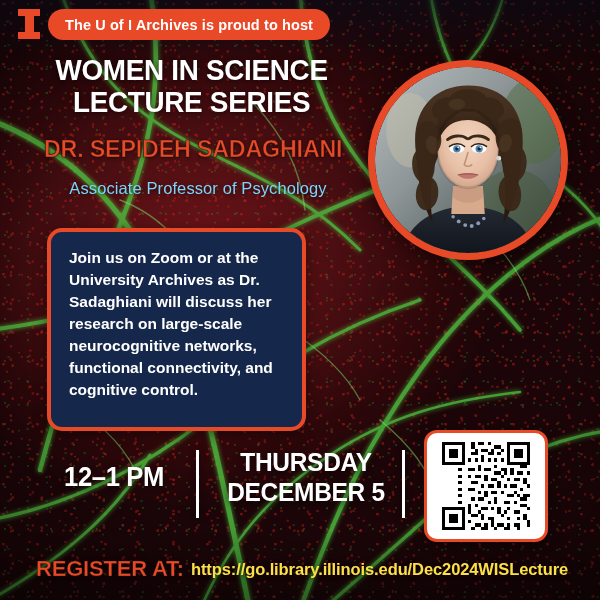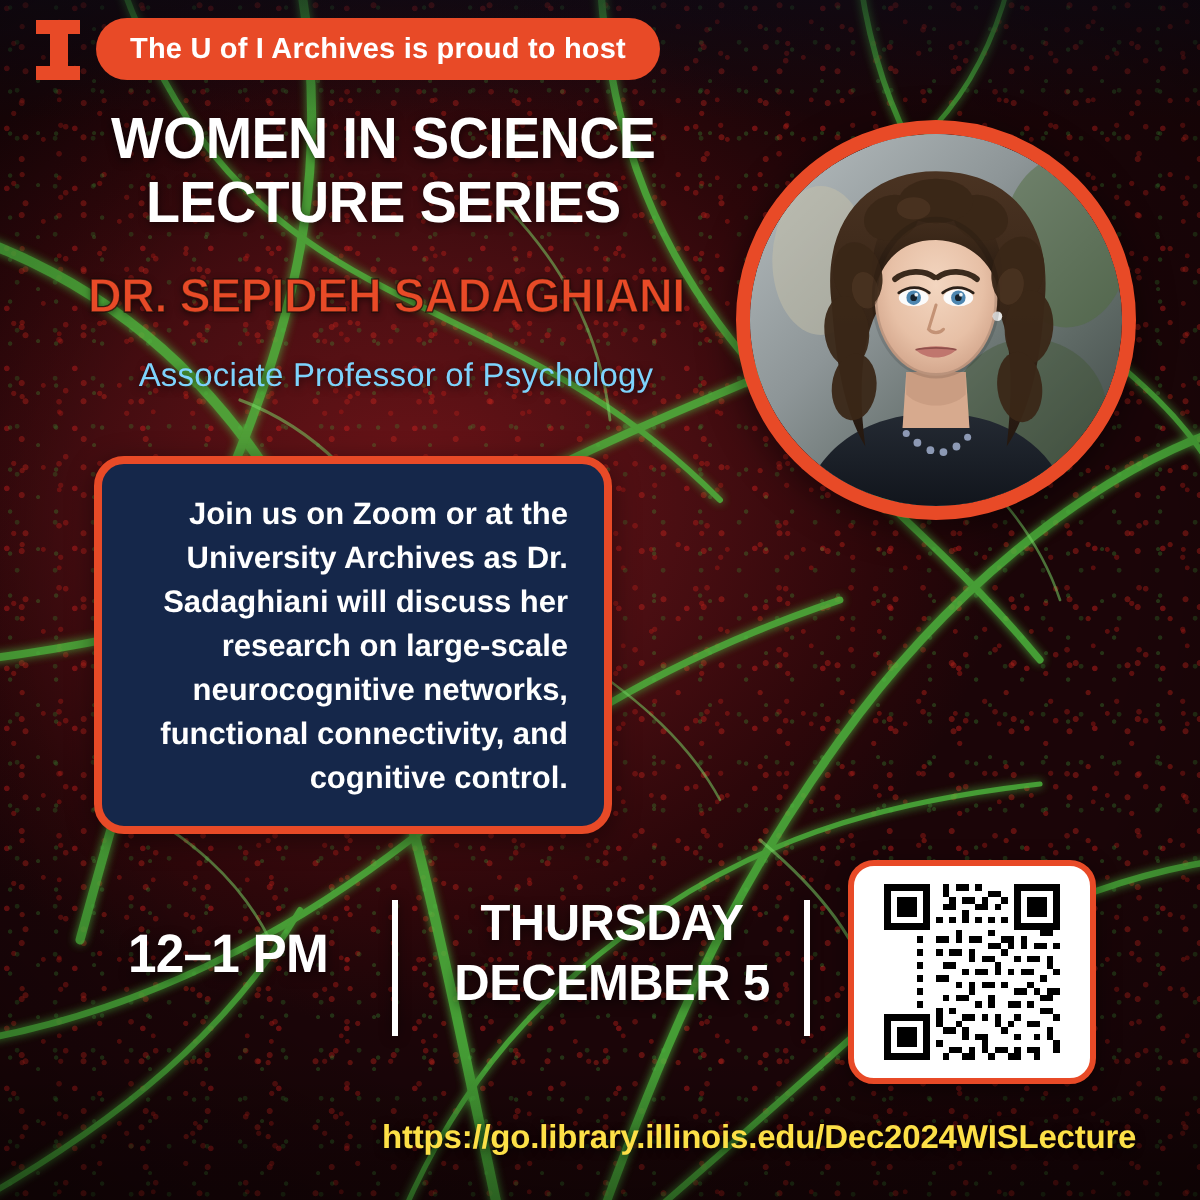--- a/index.html
+++ b/index.html
@@ -60,21 +60,21 @@
     background:
       radial-gradient(ellipse 520px 480px at 50% 48%, rgba(0,0,0,0) 50%, rgba(0,0,0,.45) 100%),
       linear-gradient(180deg, rgba(10,14,30,.50) 0%, rgba(0,0,0,0) 10%, rgba(0,0,0,0) 88%, rgba(0,0,0,.28) 100%);
   }
 
   
   .header-row {
     position: absolute;
     top: 9px; left: 18px;
     display: flex;
-    align-items: flex-end;
+    align-items: flex-start;
     gap: 8px;
   }
   .block-i {
     width: 22px; height: 30px;
     position: relative;
     flex: none;
   }
   .block-i::before,
   .block-i::after {
     content: "";
@@ -146,26 +146,26 @@
 
   
   .desc-card {
     position: absolute;
     left: 47px; top: 228px;
     width: 259px;
     box-sizing: border-box;
     background: #15274a;
     border: 4px solid #e84a27;
     border-radius: 15px;
-    padding: 15px 18px 12px;
+    padding: 15px 18px 26px;
     color: #ffffff;
     font-size: 15.5px;
     font-weight: 700;
     line-height: 1.42;
-    text-align: right;
+    text-align: left;
     box-shadow: 0 3px 14px rgba(0,0,0,.45);
   }
 
   
   .portrait {
     position: absolute;
     left: 368px; top: 60px;
     width: 200px; height: 200px;
     border-radius: 50%;
     border: 7px solid #e84a27;
@@ -546,15 +546,16 @@
         <rect x="23" y="16" width="1" height="1"></rect>
           <rect x="20" y="10" width="1" height="1"></rect>
         <rect x="17" y="10" width="2" height="1"></rect>
           <rect x="25" y="8" width="2" height="1"></rect>
         <rect x="23" y="14" width="1" height="1"></rect>
           <rect x="27" y="17" width="1" height="1"></rect>
       </g>
     </svg>
   </div>
 
+  <div class="register-label">REGISTER AT:</div>
   <div class="register-url">https://go.library.illinois.edu/Dec2024WISLecture</div>
 
 </div>
 
 </body></html>

